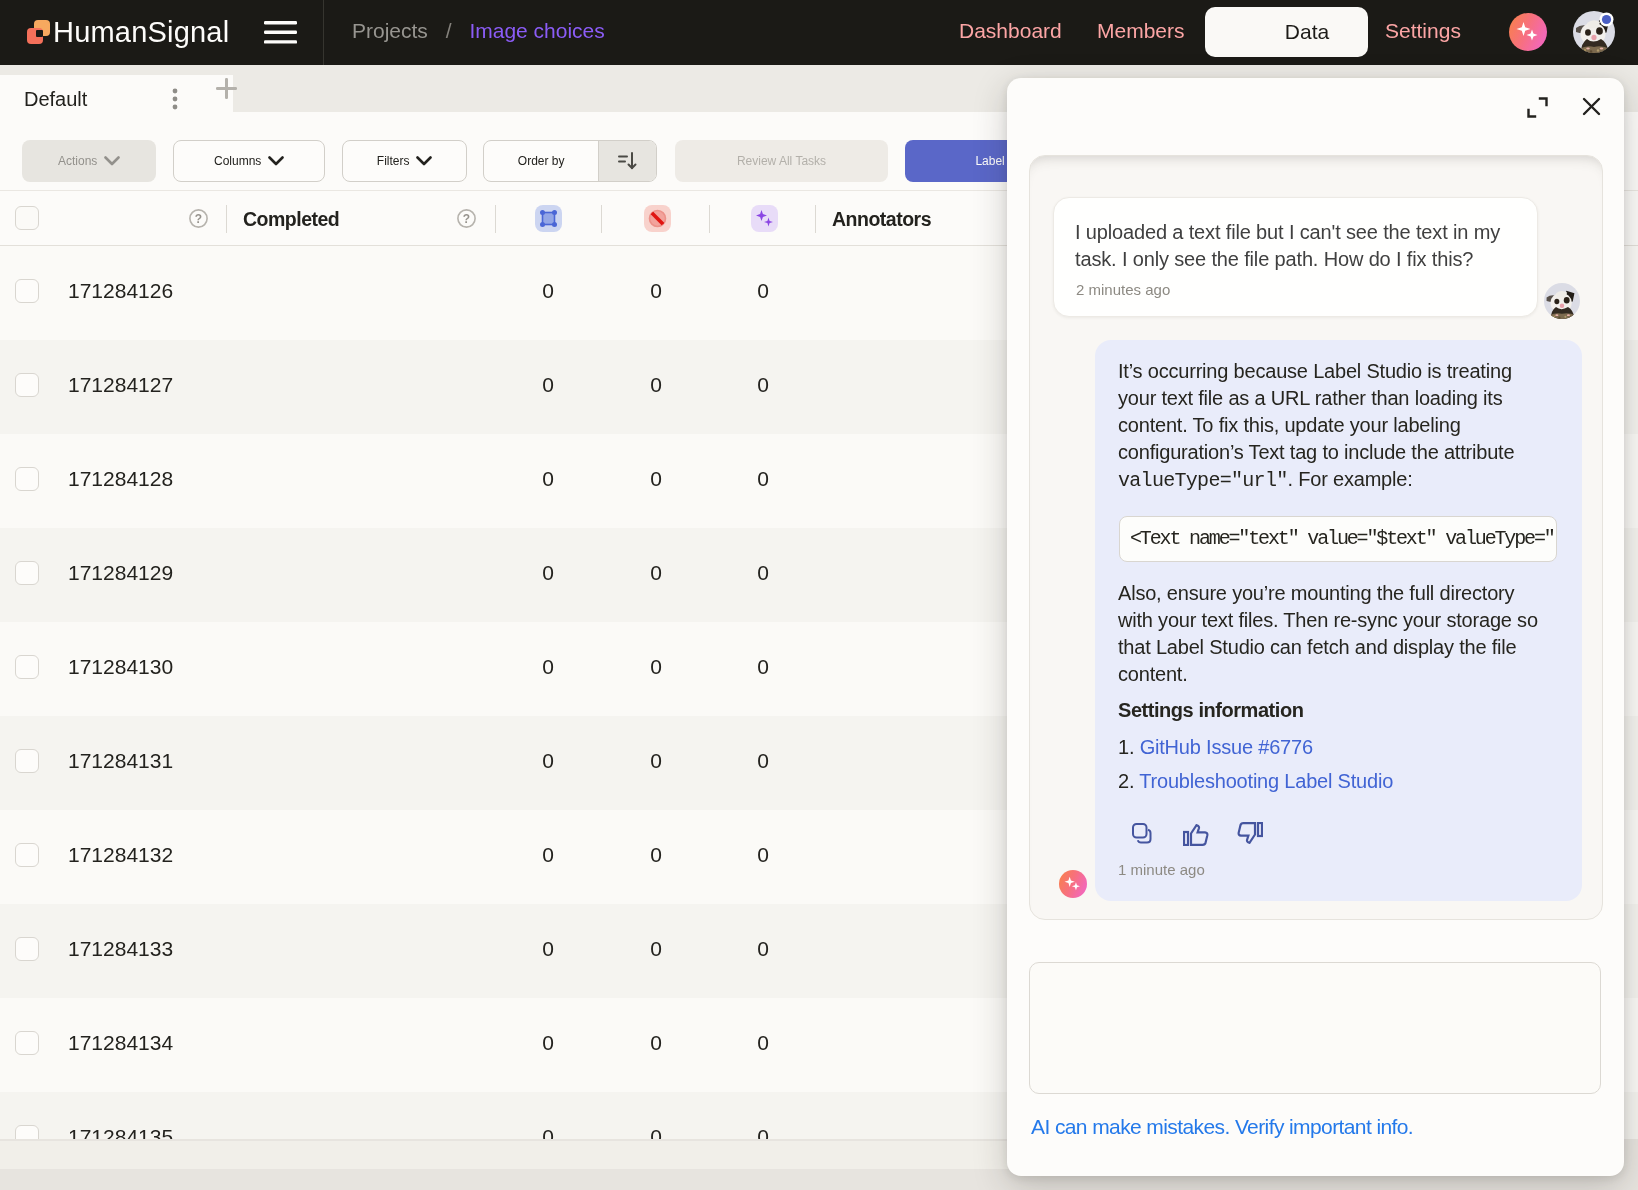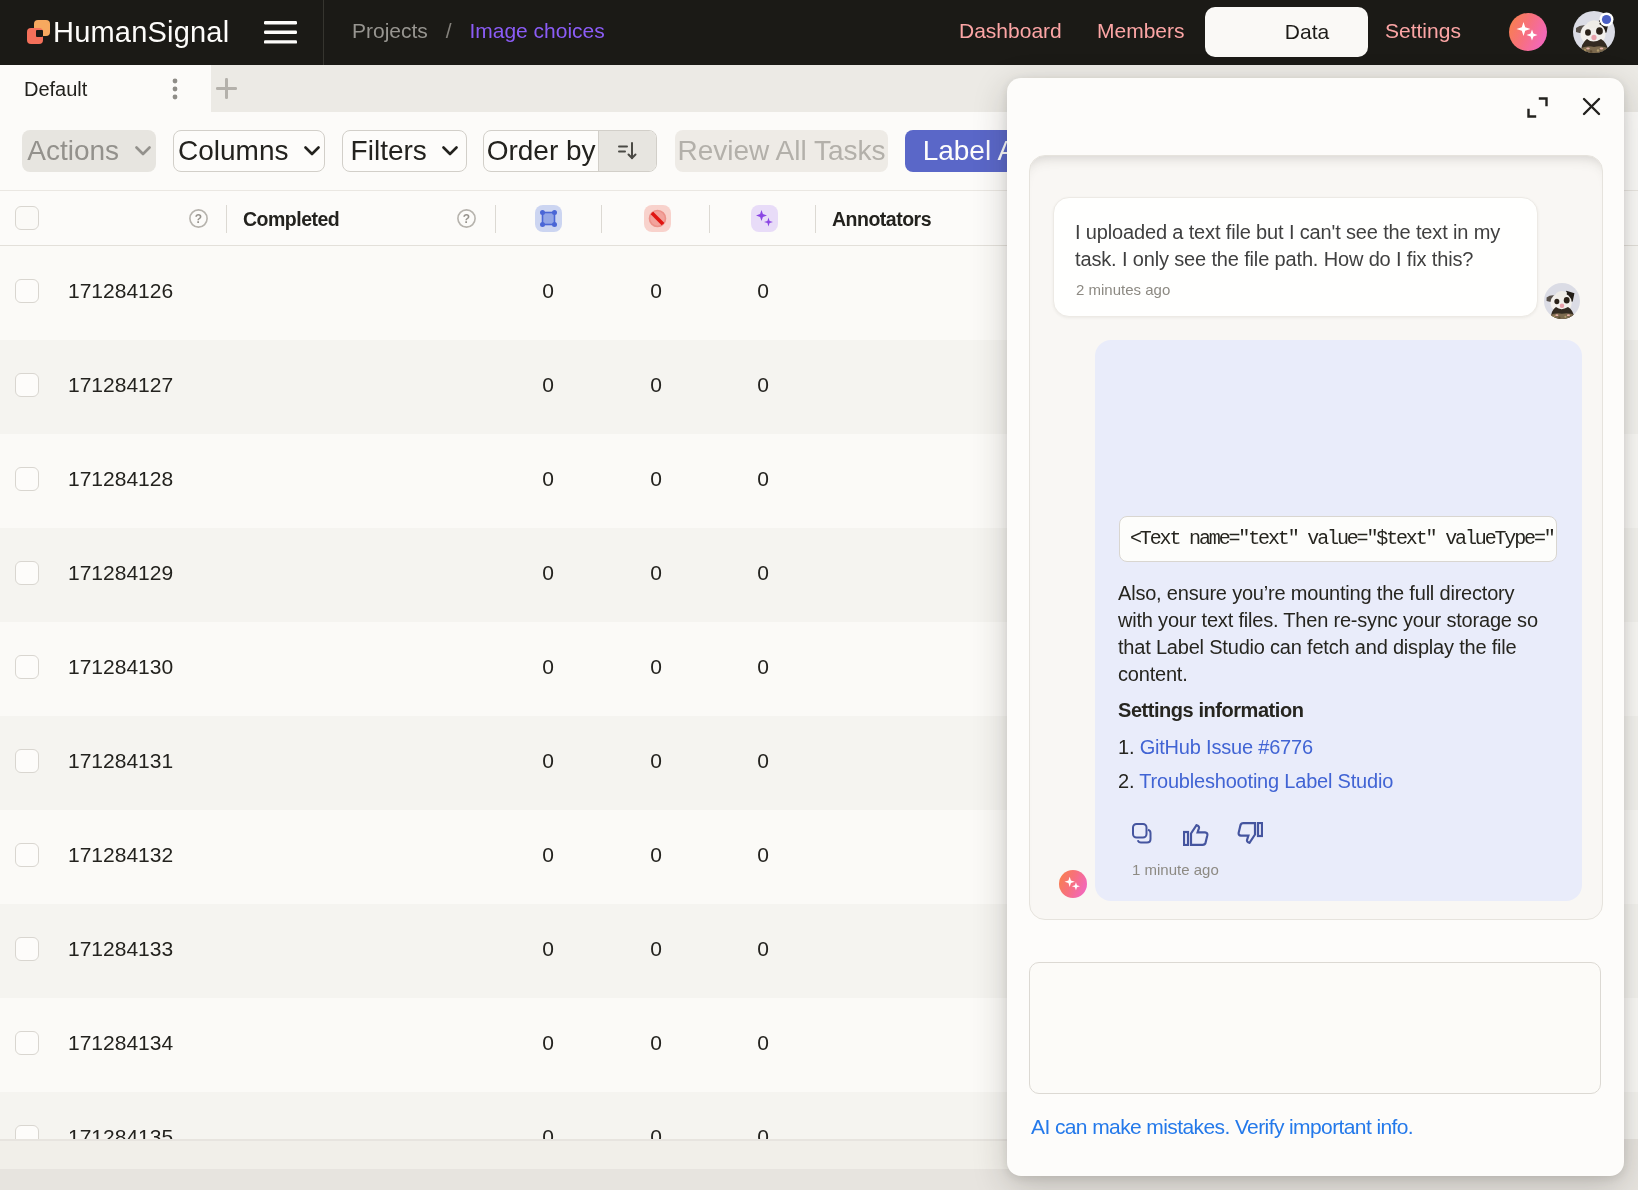--- a/index.html
+++ b/index.html
@@ -13,26 +13,26 @@
   .brand { position:absolute; left:53px; top:16px; color:#fdfcfa; font-size:29px; font-weight:500; letter-spacing:0.2px; }
   .hdr-divider { position:absolute; left:323px; top:0; width:1px; height:65px; background:#36352f; }
   .crumbs { position:absolute; left:352px; top:19px; font-size:21px; color:#979590; }
   .crumbs .sep { margin:0 12px; color:#85827c; }
   .crumbs .cur { color:#8b5cf6; }
   .nav-item { position:absolute; top:19px; font-size:21px; color:#fca5a5; font-weight:400; }
   .nav-active { position:absolute; left:1205px; top:7px; width:163px; height:50px; background:#faf9f6; border-radius:10px; color:#1d1c18; font-size:21px; font-weight:500; text-align:center; line-height:50px;padding-left:41px; }
 
   
   .tabbar { position:absolute; left:0; top:65px; width:1638px; height:47px; background:#eceae5; }
-  .tab-active { position:absolute; left:0; top:0; width:211px; height:47px; background:#fcfbf9; }
+  .tab-active { position:absolute; left:0; top:10px; width:233px; height:47px; background:#fcfbf9; }
   .tab-active .lbl { position:absolute; left:24px; top:13px; font-size:20px; color:#23221e; }
 
   
   .toolbar { position:absolute; left:0; top:112px; width:1638px; height:79px; background:#fcfbf9; }
-  .btn { position:absolute; top:18px; height:42px; border-radius:8px; font-size:28px; display:flex; align-items:center; justify-content:center; }
+  .btn { position:absolute; top:28px; height:42px; border-radius:8px; font-size:12px; display:flex; align-items:center; justify-content:center; }
   .btn-grey { background:#e7e5e0; color:#93918c; font-weight:500; }
   .btn-line { background:#fdfcfa; border:1px solid #d2cfc9; color:#23221e; font-weight:500; }
 
   
   .thead { position:absolute; left:0; top:190px; width:1638px; height:56px; background:#fcfbf9; border-top:1px solid #eae7e2; border-bottom:1px solid #e3e0da; }
   .th { position:absolute; font-size:19.5px; font-weight:700; color:#23221e; top:17px; letter-spacing:-0.5px; }
   .col-div { position:absolute; top:14px; width:1px; height:28px; background:#dcd9d3; }
   .checkbox { position:absolute; width:24px; height:24px; border:1px solid #d9d6d0; border-radius:6px; background:#fbfaf7; }
   .row { position:absolute; left:0; width:1638px; height:94px; }
   .row .id { position:absolute; left:68px; top:33px; font-size:21px; color:#23221e; }
@@ -333,20 +333,27 @@
         <circle cx="12" cy="39" r="1.2" fill="#a8905f"></circle>
           <circle cx="18" cy="40.5" r="1.3" fill="#5d4c33"></circle>
           <circle cx="25" cy="39.5" r="1.2" fill="#b09a6b"></circle>
           <circle cx="31" cy="40.5" r="1.2" fill="#6b5840"></circle>
         <ellipse cx="15" cy="37.5" rx="1.8" ry="1.1" fill="#e5b0a6"></ellipse>
           <ellipse cx="28.5" cy="37.5" rx="1.8" ry="1.1" fill="#e5b0a6"></ellipse>
       </g>
     </svg>
 
     <div class="ai-bubble">
+      <div class="ai-txt" style="position:absolute; left:23px; top:18px;">
+        It’s occurring because Label Studio is treating<br>
+        your text file as a URL rather than loading its<br>
+        content. To fix this, update your labeling<br>
+        configuration’s Text tag to include the attribute<br>
+        <span style="font-family:'Liberation Mono',monospace; font-size:20px; letter-spacing:-0.7px;">valueType="url"</span>. For example:
+      </div>
       <div class="codebox">
           <code>&lt;Text name="text" value="$text" valueType="</code>
         </div>
       <div class="ai-txt" style="position:absolute; left:23px; top:240px;">
         Also, ensure you’re mounting the full directory<br>
         with your text files. Then re-sync your storage so<br>
         that Label Studio can fetch and display the file<br>
         content.
       </div>
       <div class="ai-txt" style="position:absolute; left:23px; top:357px; font-weight:700; letter-spacing:-0.45px;">Settings information</div>
@@ -364,21 +371,21 @@
             <rect x="1" y="8" width="4" height="13"></rect>
             <path d="M8 20.8 V9.5 L13.5 1.2 L15.3 2 Q16.3 2.8 15.9 4.3 L14.6 8.3 H22 Q24.8 8.6 24.3 11.4 L22.6 18.6 Q22 20.8 19.6 20.8 Z"></path>
           </g>
         </svg>
       <svg class="abs" style="left:142px; top:482px;" width="26" height="22" viewBox="0 0 26 22">
           <g fill="none" stroke="#45559f" stroke-width="2.2" transform="rotate(180 13 11)">
             <rect x="1" y="8" width="4" height="13"></rect>
             <path d="M8 20.8 V9.5 L13.5 1.2 L15.3 2 Q16.3 2.8 15.9 4.3 L14.6 8.3 H22 Q24.8 8.6 24.3 11.4 L22.6 18.6 Q22 20.8 19.6 20.8 Z"></path>
           </g>
         </svg>
-      <div class="time" style="position:absolute; left:37px; top:521px;">1 minute ago</div>
+      <div class="time" style="position:absolute; left:23px; top:521px;">1 minute ago</div>
     </div>
 
     <svg class="abs" style="left:29px; top:714px;" width="28" height="28" viewBox="0 0 38 38">
       <circle cx="19" cy="19" r="19" fill="url(#g1)"></circle>
       <path d="M14.5 9 L16.2 14.3 L21.5 16 L16.2 17.7 L14.5 23 L12.8 17.7 L7.5 16 L12.8 14.3 Z" fill="#fff"></path>
       <path d="M23 16.5 L24.4 20.6 L28.5 22 L24.4 23.4 L23 27.5 L21.6 23.4 L17.5 22 L21.6 20.6 Z" fill="#fff"></path>
     </svg>
   </div>
 
   <div class="inputbox"></div>

